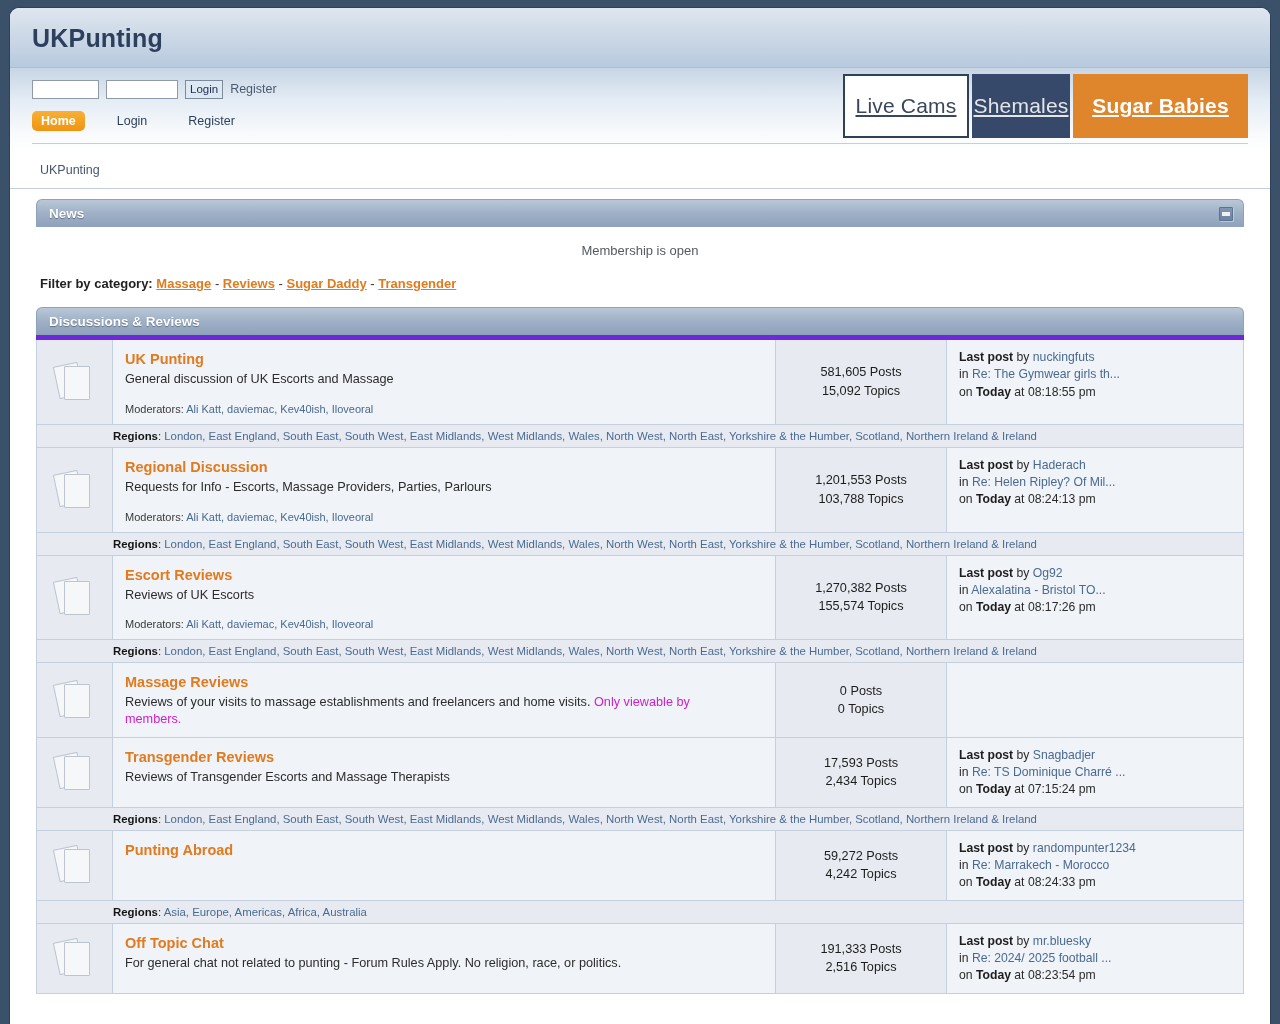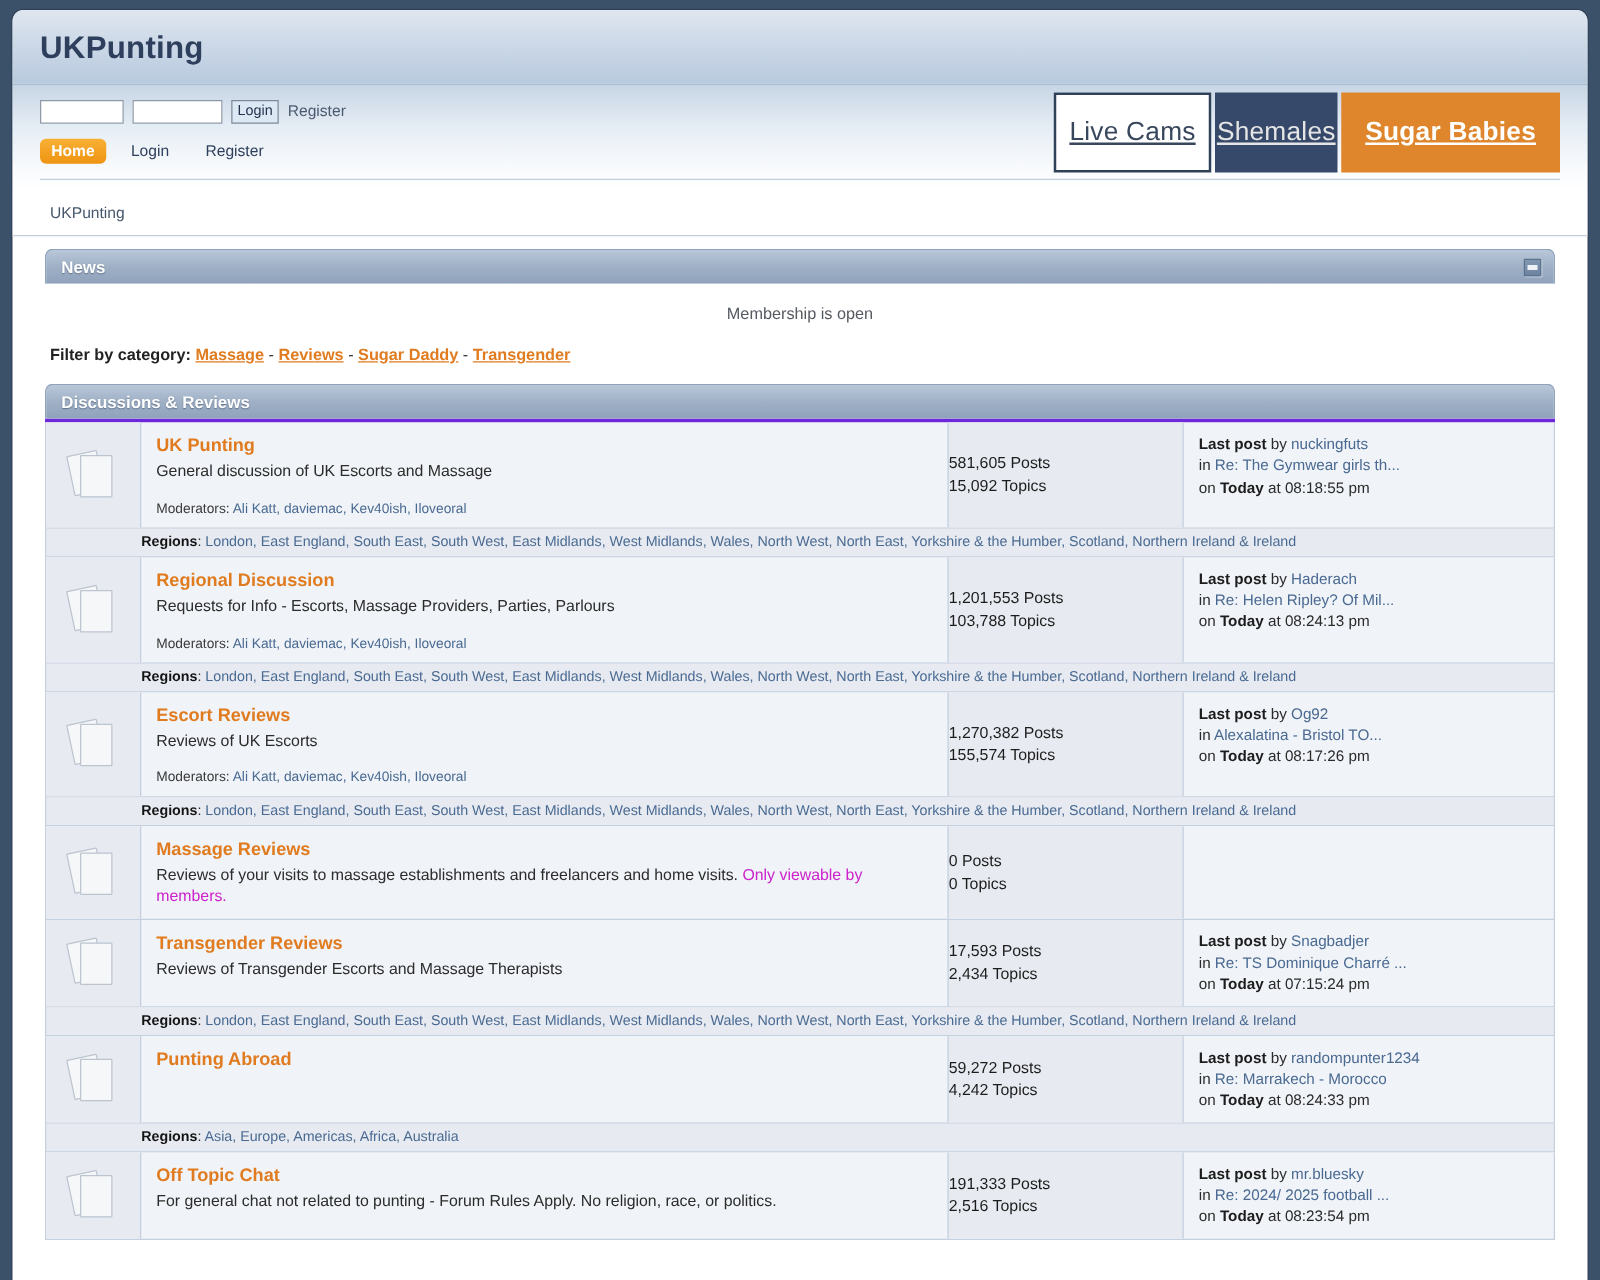--- a/index.html
+++ b/index.html
@@ -51,21 +51,21 @@
   .loginrow input.pw { width: 72px; }
   .btn-login {
     height: 19px; padding: 0 4px;
     border: 1px solid #7d8a99; background: #dce8f4;
     font-family: "Liberation Sans", sans-serif; font-size: 11.5px;
     color: #23334d; cursor: pointer; line-height: 17px;
   }
   .link-register-top {
     margin-left: 7px; font-size: 12.5px; color: #4c5a70; text-decoration: none;
   }
-  .navrow { margin-top: 11px; display: flex; align-items: flex-start; gap: 4px; }
+  .navrow { margin-top: 11px; display: flex; align-items: flex-start; gap: 16px; }
   .navrow a {
     font-size: 12.5px; color: #2d3f5c; text-decoration: none;
     padding: 3px 9px; border-radius: 5px; margin-right: 7px;
   }
   .navrow a.active {
     background: #f5a31f;
     background: linear-gradient(to bottom,#f8b034,#ef9412);
     color: #fff; font-weight: bold;
   }
   .navdiv { margin: 12px 0 0 0; border-top: 1px solid #c3cfdd; }
@@ -163,44 +163,44 @@
   .info-cell { flex: 1 1 auto; padding: 10px 12px 9px 12px; min-width: 0; }
   .board-title {
     font-size: 14.5px; font-weight: bold; color: #e07b1f;
     text-decoration: none; display: inline-block;
   }
   .board-desc { font-size: 12.7px; color: #2c2c2c; margin-top: 3px; line-height: 1.32; }
   .board-desc .members-only { color: #cc22cc; }
   .board-mods { font-size: 11px; color: #3a3a3a; margin-top: 15px; }
   .board-mods a { color: #4a6a92; text-decoration: none; }
   .stat-cell {
-    width: 189px; flex: none;
+    width: 172px; flex: none;
     background: #e7ebf1;
     border-left: 1px solid #c5d0de; border-right: 1px solid #c5d0de;
     display: flex; flex-direction: column;
-    justify-content: center;
+    align-items: center; justify-content: center;
     font-size: 12.7px; color: #1c1c1c; line-height: 1.45; margin-left: 36px;
   }
   .last-cell {
     width: 296px; flex: none;
     padding: 9px 10px 8px 12px;
     font-size: 12.2px; color: #2b2b2b; line-height: 1.42;
   }
   .last-cell a { color: #4a6a92; text-decoration: none; }
   .last-cell b { color: #1d1d1d; }
   .child-row {
     border-left: 1px solid #c5d0de; border-right: 1px solid #c5d0de;
     border-bottom: 1px solid #c5d0de;
     background: #e7ebf1;
     padding: 5px 0 5px 76px;
     font-size: 11.4px; color: #2e2e2e;
   }
   .child-row b { color: #141414; }
   .child-row a { color: #4a6a92; text-decoration: none; }
-  .boards-top-border { border-top: 3px solid #6d28d9; }
+  .boards-top-border { border-top: 5px solid #6d28d9; }
   
   .ic-wrap {
     margin: 46px 28px 0 28px;
     border: 1px solid #c3cfdd;
     border-bottom: none;
     border-radius: 7px 7px 0 0;
     background: #fff;
     padding: 9px 9px 0 9px;
   }
   .ic-header {

